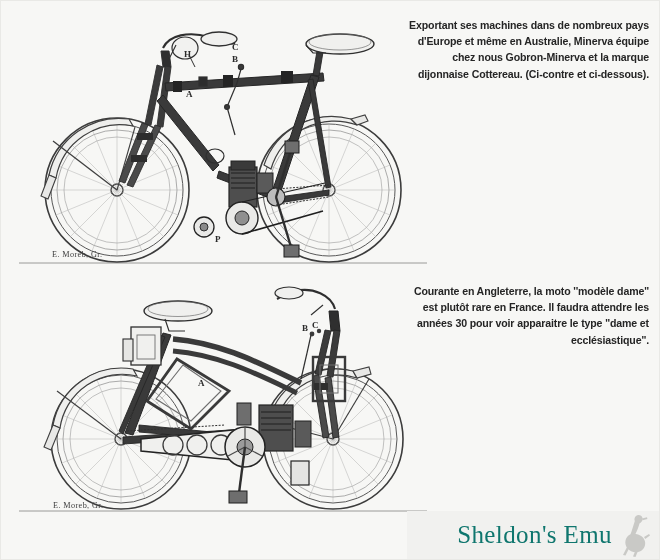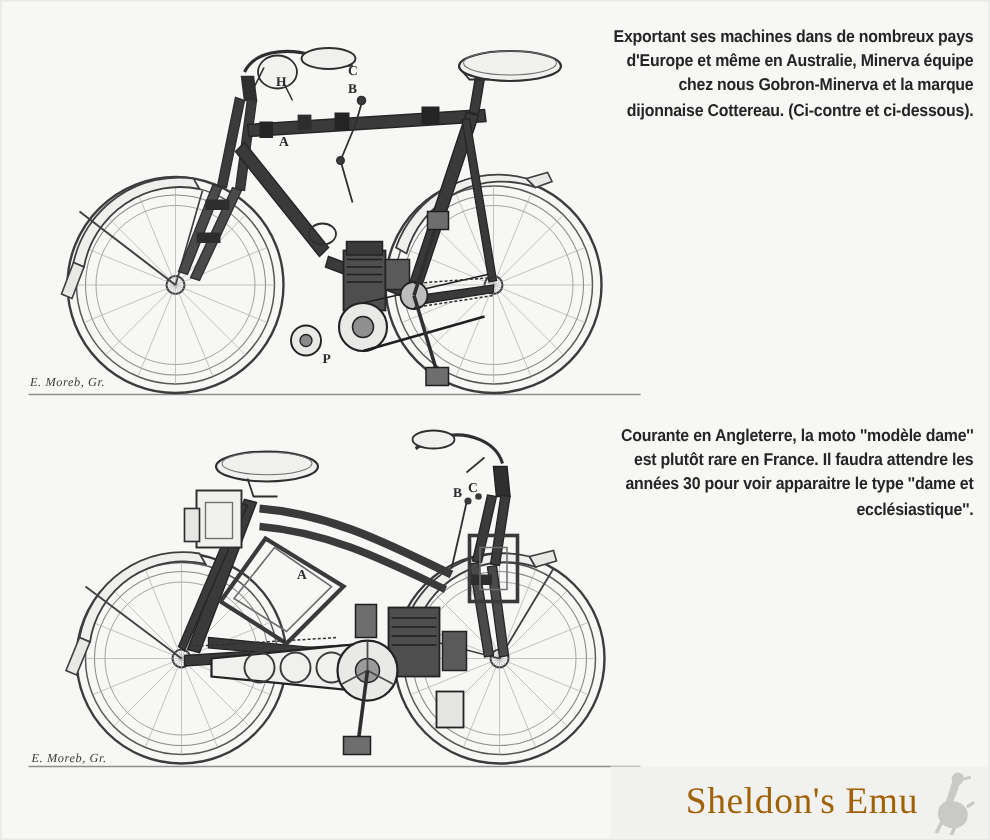--- a/index.html
+++ b/index.html
@@ -35,41 +35,41 @@
   
   .panel{position:absolute;overflow:hidden;}
   #panel-top{ left:12px; top:14px; width:420px; height:258px; }
   #panel-bottom{ left:12px; top:278px; width:420px; height:240px; }
   .panel svg{display:block;width:100%;height:100%;}
 
   
   .signature{
     position:absolute;
     font-family:"Liberation Serif",serif;
-    font-style:italic;
     font-size:8.2px;
     color:#3a3a3a;
     letter-spacing:0.4px;
     white-space:nowrap;
+    margin-left:32px;
   }
   #sig-top{ left:19px; top:249px; }
   #sig-bottom{ left:20px; top:500px; }
 
   
   #watermark{
     position:absolute; right:0; bottom:0;
     width:252px; height:48px;
     background:#f1f1ef;
     display:flex; align-items:center; justify-content:flex-end;
     padding-right:8px; box-sizing:border-box;
   }
   #watermark-text{
     font-family:"Liberation Serif",serif;
     font-size:25px;
-    color:#a16207;
+    color:#0f766e;
     letter-spacing:0.4px;
     line-height:1;
     padding-bottom:2px;
   }
   #watermark-emu{ width:38px; height:44px; margin-left:1px; }
   #watermark-emu svg{display:block;}
 
   
   .lbl{
     position:absolute;

